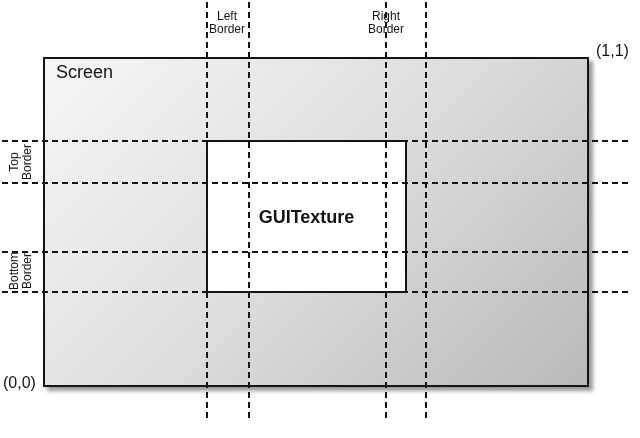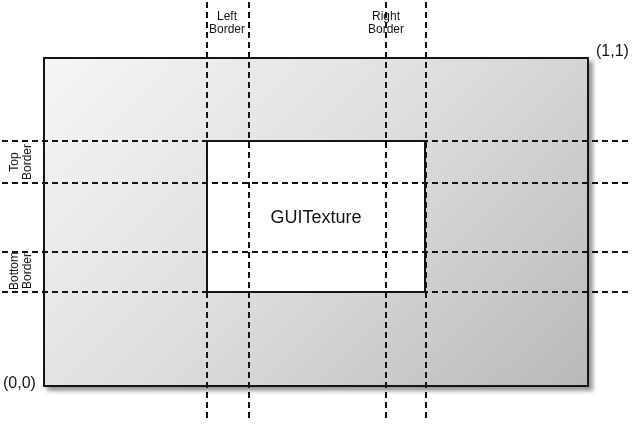--- a/index.html
+++ b/index.html
@@ -35,28 +35,29 @@
     background: linear-gradient(135deg,
       var(--screen-fill-light) 0%,
       var(--screen-fill-mid) 48%,
       var(--screen-fill-dark) 100%);
     box-shadow: 4px 4px 4px rgba(0,0,0,0.40);
   }
   .texture-rect {
     position: absolute;
     left: 206px;
     top: 140px;
-    width: 220px;
+    width: 201px;
     height: 153px;
     box-sizing: border-box;
     border: 2px solid var(--line);
     background: var(--texture-fill);
     display: flex;
     align-items: center;
     justify-content: center;
+    font-weight: bold;
   }
   .texture-label {
     font-size: 18px;
     line-height: 20px;
     color: var(--line);
   }
   .screen-label {
     position: absolute;
     left: 56px;
     top: 62px;
@@ -144,20 +145,21 @@
   <div class="vline vline-1"></div>
   <div class="vline vline-2"></div>
   <div class="vline vline-3"></div>
   <div class="vline vline-4"></div>
 
   <div class="hline hline-1"></div>
   <div class="hline hline-2"></div>
   <div class="hline hline-3"></div>
   <div class="hline hline-4"></div>
 
+  <div class="screen-label">Screen</div>
 
   <div class="border-label-top label-left-border">Left
 Border</div>
 
   <div class="border-label-top label-right-border">Right
 Border</div>
 
   <div class="border-label-side label-top-border">Top
 Border</div>
 

